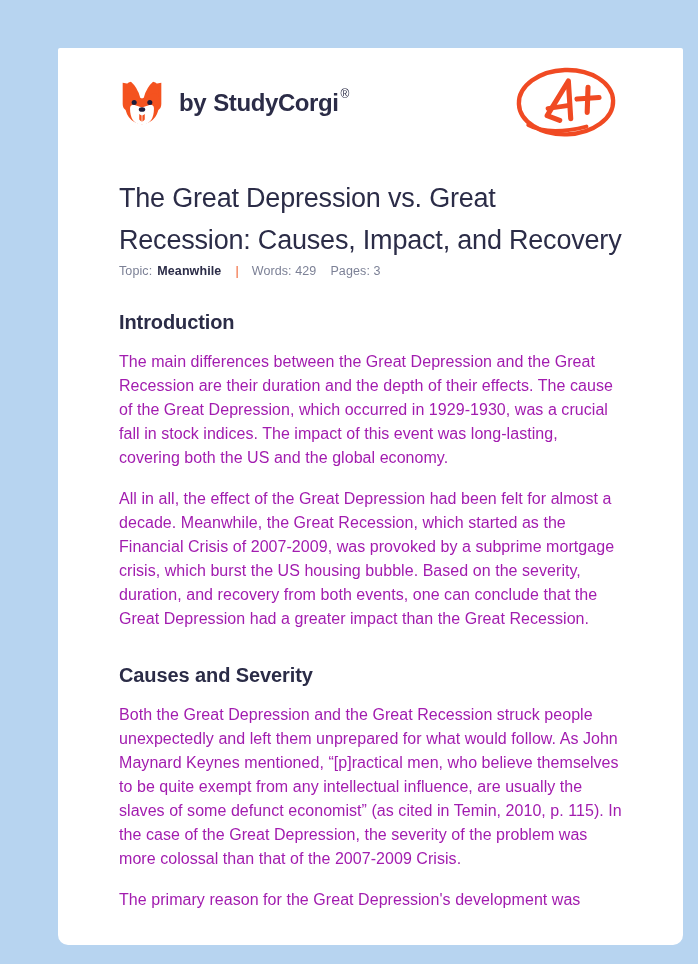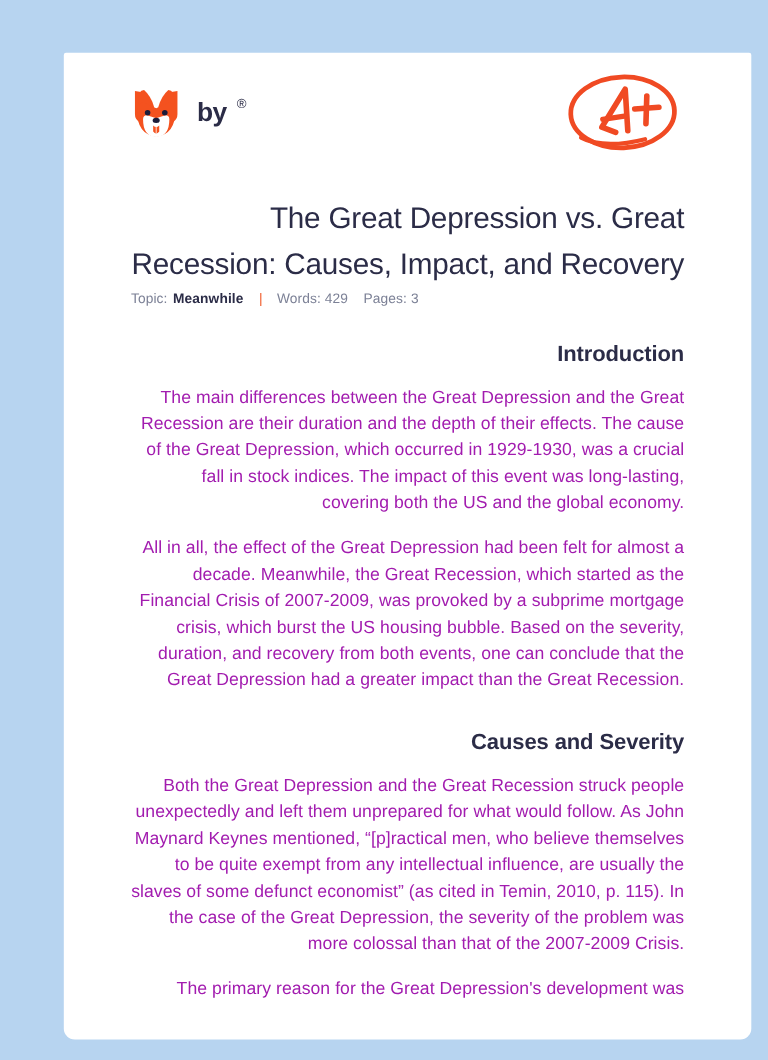--- a/index.html
+++ b/index.html
@@ -18,21 +18,20 @@
   .page-card {
     position: absolute;
     left: 58px;
     top: 48px;
     width: 625px;
     height: 897px;
     background: #ffffff;
     border-radius: 2px 2px 10px 10px;
     box-sizing: border-box;
     overflow: hidden;
-    text-align: right;
   }
 
   
   .doc-header {
     position: relative;
     height: 110px;
     padding: 0 62px 0 61px;
     display: flex;
     align-items: center;
     justify-content: space-between;
@@ -146,20 +145,21 @@
         <path d="M12 44 Q12 92 50 96 Q88 92 88 44 Q88 30 76 28 L50 40 L24 28 Q12 30 12 44 Z" fill="#f4521f"></path>
         <path d="M24 62 Q24 96 50 97 Q76 96 76 62 Q76 54 68 54 L50 60 L32 54 Q24 54 24 62 Z" fill="#ffffff"></path>
         <circle cx="33" cy="49" r="5.5" fill="#1c1c3a"></circle>
         <circle cx="67" cy="49" r="5.5" fill="#1c1c3a"></circle>
         <ellipse cx="50" cy="64" rx="7" ry="5" fill="#1c1c3a"></ellipse>
         <path d="M44 74 Q50 80 56 74 L56 86 Q50 94 44 86 Z" fill="#f4521f"></path>
         <path d="M50 76 L50 90" stroke="#ffffff" stroke-width="1.6" fill="none"></path>
       </svg>
       <div class="brand-wordmark">
         <span class="brand-by">by</span>
+        <span>StudyCorgi</span>
         <span class="brand-reg">®</span>
       </div>
     </div>
 
     <svg class="grade-badge" viewBox="0 0 140 100">
       <ellipse cx="70" cy="49" rx="60" ry="41" fill="none" stroke="#f04a23" stroke-width="5.5" stroke-linecap="round" transform="rotate(-2 70 49)"></ellipse>
       <path d="M22 78 Q48 92 96 80" fill="none" stroke="#f04a23" stroke-width="5" stroke-linecap="round"></path>
       <path d="M62 72 L46 66 L73 22 L76 70" fill="none" stroke="#f04a23" stroke-width="6.5" stroke-linecap="round" stroke-linejoin="round"></path>
       <path d="M47 57 L74 53" fill="none" stroke="#f04a23" stroke-width="6" stroke-linecap="round"></path>
       <path d="M98 30 L97 62" fill="none" stroke="#f04a23" stroke-width="6.5" stroke-linecap="round"></path>

